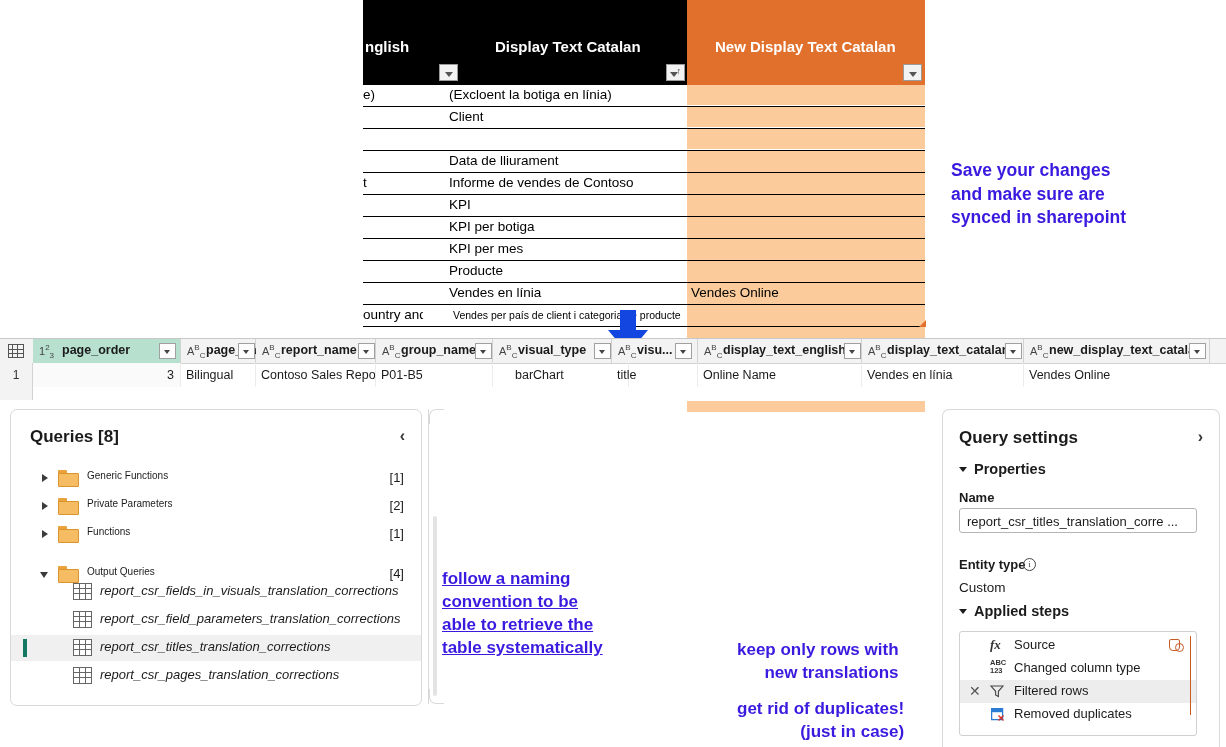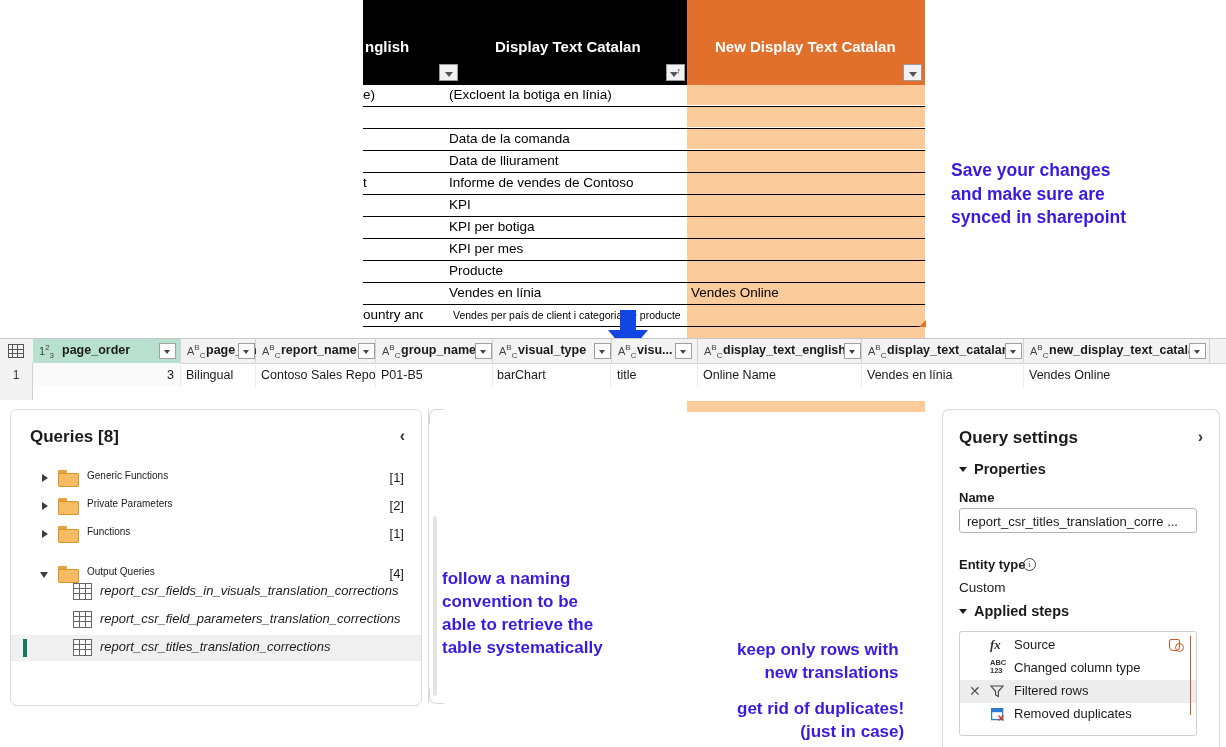--- a/index.html
+++ b/index.html
@@ -39,21 +39,21 @@
   .xl-row.small .xl-cell-cat,.xl-row.small .xl-cell-eng{font-size:10.5px;}
   .xl-orange-strip{position:absolute;left:324px;top:85px;width:238px;height:242px;background:#FBCB9C;}
   .xl-handle{position:absolute;right:-1px;bottom:-1px;width:7px;height:7px;}
   .xl-handle:after{content:"";position:absolute;right:0;bottom:0;width:0;height:0;
      border-left:7px solid transparent;border-bottom:7px solid #E1702C;}
 
   
   .annot{position:absolute;color:#3b1ae0;font-weight:bold;font-size:17.5px;line-height:1.35;
      font-family:"Liberation Sans", sans-serif;white-space:pre-line;}
   #annot-save{left:951px;top:159px;}
-  #annot-naming{left:442px;top:568px;font-size:17px;}
+  #annot-naming{left:442px;top:568px;font-size:17px;text-decoration:underline;}
   #annot-keep{left:737px;top:639px;text-align:right;font-size:17px;}
   #annot-dupes{left:737px;top:698px;text-align:right;font-size:17px;}
 
   .blue-arrow{position:absolute;left:608px;top:310px;width:40px;height:44px;}
   .blue-arrow .shaft{position:absolute;left:12px;top:0;width:16px;height:22px;background:#1346E0;}
   .blue-arrow .head{position:absolute;left:0px;top:20px;width:0;height:0;
      border-left:20px solid transparent;border-right:20px solid transparent;border-top:24px solid #1346E0;}
 
   
   #pqgrid{position:absolute;left:0px;top:338px;width:1226px;height:62px;
@@ -195,25 +195,25 @@
   <div class="xl-body">
     <div class="xl-orange-strip"></div>
 
     <div class="xl-row" style="top:0px;">
       <div class="xl-cell-eng">e)</div>
       <div class="xl-cell-cat">(Excloent la botiga en línia)</div>
       <div class="xl-cell-new"></div>
     </div>
     <div class="xl-row" style="top:22px;">
       <div class="xl-cell-eng"></div>
+      <div class="xl-cell-cat">Client</div>
       <div class="xl-cell-new"></div>
     </div>
     <div class="xl-row" style="top:44px;">
       <div class="xl-cell-eng"></div>
-      <div class="xl-cell-cat">Data de la comanda</div>
       <div class="xl-cell-new"></div>
     </div>
     <div class="xl-row" style="top:66px;">
       <div class="xl-cell-eng"></div>
       <div class="xl-cell-cat">Data de lliurament</div>
       <div class="xl-cell-new"></div>
     </div>
     <div class="xl-row" style="top:88px;">
       <div class="xl-cell-eng">t</div>
       <div class="xl-cell-cat">Informe de vendes de Contoso</div>
@@ -350,21 +350,21 @@
         <span class="tri"></span>
       </div>
   </div>
 
   <div class="pq-row">
     <div class="pq-rownum">1</div>
     <div class="pq-cell num" style="left:33px;width:148px;">3</div>
     <div class="pq-cell" style="left:181px;width:75px;">Bilingual</div>
     <div class="pq-cell" style="left:256px;width:120px;">Contoso Sales Report</div>
     <div class="pq-cell" style="left:376px;width:117px;">P01-B5</div>
-    <div class="pq-cell" style="left:492px;width:119px;">barChart</div>
+    <div class="pq-cell" style="left:510px;width:119px;">barChart</div>
     <div class="pq-cell" style="left:612px;width:86px;">title</div>
     <div class="pq-cell" style="left:698px;width:164px;">Online Name</div>
     <div class="pq-cell" style="left:862px;width:162px;">Vendes en línia</div>
     <div class="pq-cell" style="left:1024px;width:186px;border-right:none;">Vendes Online</div>
   </div>
 
   <div class="pq-blank">
       <span class="rn"></span>
     </div>
 </div>
@@ -427,20 +427,27 @@
       </span>
     <span class="q-item-lbl">report_csr_field_parameters_translation_corrections</span>
   </div>
   <div class="q-item active" style="top:225px;">
     <span class="bar"></span>
     <span class="q-tbl-ic">
         <span class="q-tbl-v1"></span>
         <span class="q-tbl-v2"></span>
       </span>
     <span class="q-item-lbl">report_csr_titles_translation_corrections</span>
+  </div>
+  <div class="q-item" style="top:253px;">
+    <span class="q-tbl-ic">
+        <span class="q-tbl-v1"></span>
+        <span class="q-tbl-v2"></span>
+      </span>
+    <span class="q-item-lbl">report_csr_pages_translation_corrections</span>
   </div>
 </div>
 
 <div id="midpane">
   <div class="tl"></div>
   <div class="bl"></div>
   <div class="mid-scroll">
       <span class="thumb"></span>
     </div>
 </div>

